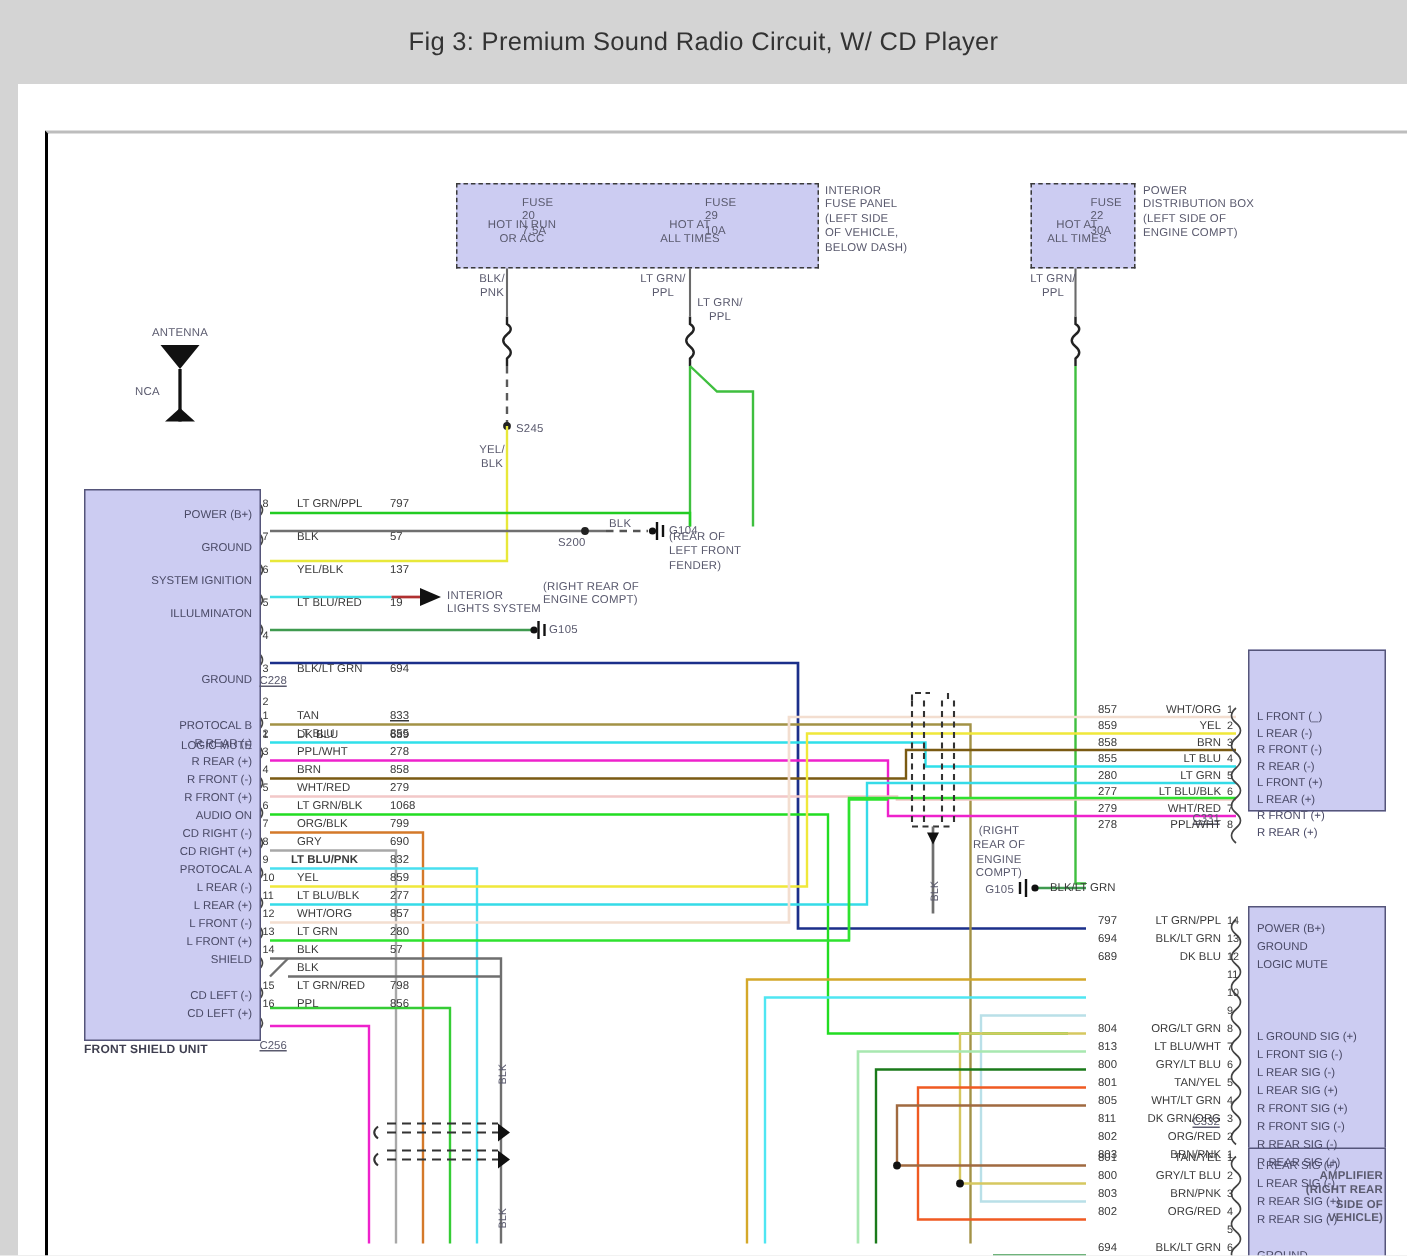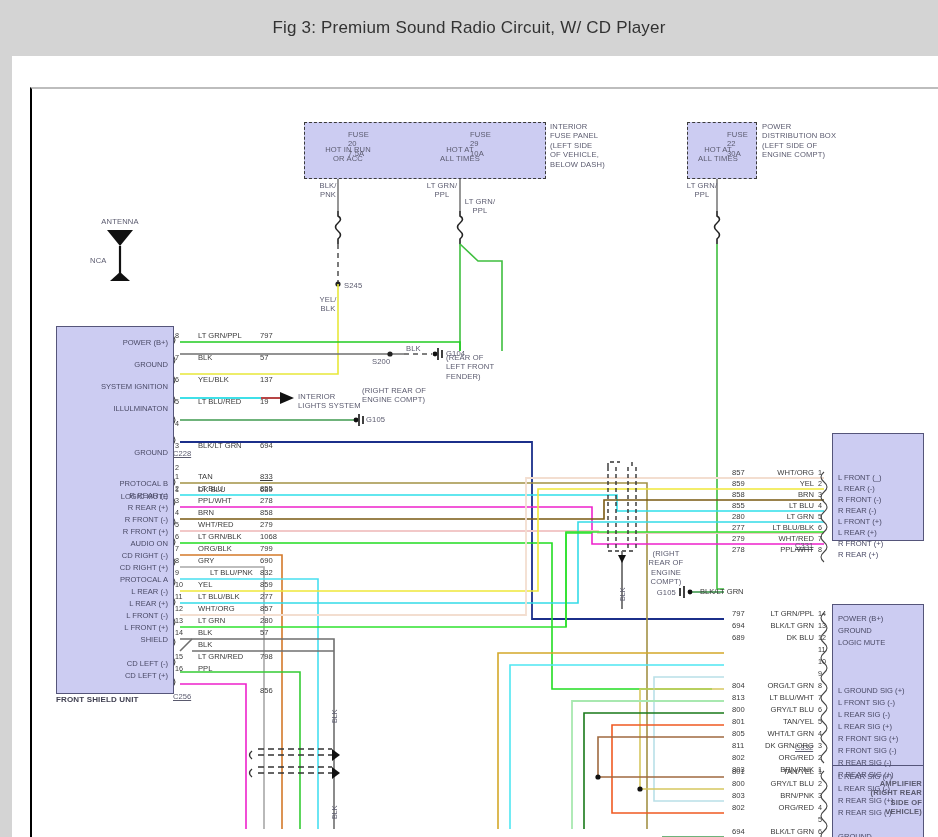--- a/index.html
+++ b/index.html
@@ -344,21 +344,21 @@
           <div class="pinname" style="left: 30px; top: 462px; width: 106px;">CD RIGHT (-)</div>
           <div class="pinnum" style="left: 143px; top: 455px;">7</div>
           <div class="wname" style="left: 166px; top: 455px;">ORG/BLK</div>
           <div class="wnum" style="left: 228px; top: 455px;">799</div>
           <div class="pinname" style="left: 30px; top: 474px; width: 106px;">CD RIGHT (+)</div>
           <div class="pinnum" style="left: 143px; top: 467px;">8</div>
           <div class="wname" style="left: 166px; top: 467px;">GRY</div>
           <div class="wnum" style="left: 228px; top: 467px;">690</div>
           <div class="pinname" style="left: 30px; top: 486px; width: 106px;">PROTOCAL A</div>
           <div class="pinnum" style="left: 143px; top: 479px;">9</div>
-          <div class="wname" style="left: 178px; top: 479px;">LT BLU/PNK</div>
+          <div class="wname" style="left: 162px; top: 479px; font-weight: bold;">LT BLU/PNK</div>
           <div class="wnum" style="left: 228px; top: 479px;">832</div>
           <div class="pinname" style="left: 30px; top: 498px; width: 106px;">L REAR (-)</div>
           <div class="pinnum" style="left: 143px; top: 491px;">10</div>
           <div class="wname" style="left: 166px; top: 491px;">YEL</div>
           <div class="wnum" style="left: 228px; top: 491px;">859</div>
           <div class="pinname" style="left: 30px; top: 510px; width: 106px;">L REAR (+)</div>
           <div class="pinnum" style="left: 143px; top: 503px;">11</div>
           <div class="wname" style="left: 166px; top: 503px;">LT BLU/BLK</div>
           <div class="wnum" style="left: 228px; top: 503px;">277</div>
           <div class="pinname" style="left: 30px; top: 522px; width: 106px;">L FRONT (-)</div>
@@ -374,21 +374,21 @@
           <div class="wname" style="left: 166px; top: 539px;">BLK</div>
           <div class="wnum" style="left: 228px; top: 539px;">57</div>
           <div class="wname" style="left: 166px; top: 551px;">BLK</div>
           <div class="pinname" style="left: 30px; top: 570px; width: 106px;">CD LEFT (-)</div>
           <div class="pinnum" style="left: 143px; top: 563px;">15</div>
           <div class="wname" style="left: 166px; top: 563px;">LT GRN/RED</div>
           <div class="wnum" style="left: 228px; top: 563px;">798</div>
           <div class="pinname" style="left: 30px; top: 582px; width: 106px;">CD LEFT (+)</div>
           <div class="pinnum" style="left: 143px; top: 575px;">16</div>
           <div class="wname" style="left: 166px; top: 575px;">PPL</div>
-          <div class="wnum" style="left: 228px; top: 575px; margin-top: 22px;">856</div>
+          <div class="wnum" style="left: 228px; top: 575px;">856</div>
           <div class="wnum" style="left: 700px; top: 379px;">857</div>
           <div class="wname" style="left: 730px; top: 379px; width: 52px; text-align: right;">WHT/ORG</div>
           <div class="pinnum" style="left: 786px; top: 379px;">1</div>
           <div class="pinname" style="left: 806px; top: 384px; width: 84px; text-align: left;">L FRONT (_)</div>
           <div class="wnum" style="left: 700px; top: 390px;">859</div>
           <div class="wname" style="left: 730px; top: 390px; width: 52px; text-align: right;">YEL</div>
           <div class="pinnum" style="left: 786px; top: 390px;">2</div>
           <div class="pinname" style="left: 806px; top: 395px; width: 84px; text-align: left;">L REAR (-)</div>
           <div class="wnum" style="left: 700px; top: 401px;">858</div>
           <div class="wname" style="left: 730px; top: 401px; width: 52px; text-align: right;">BRN</div>

